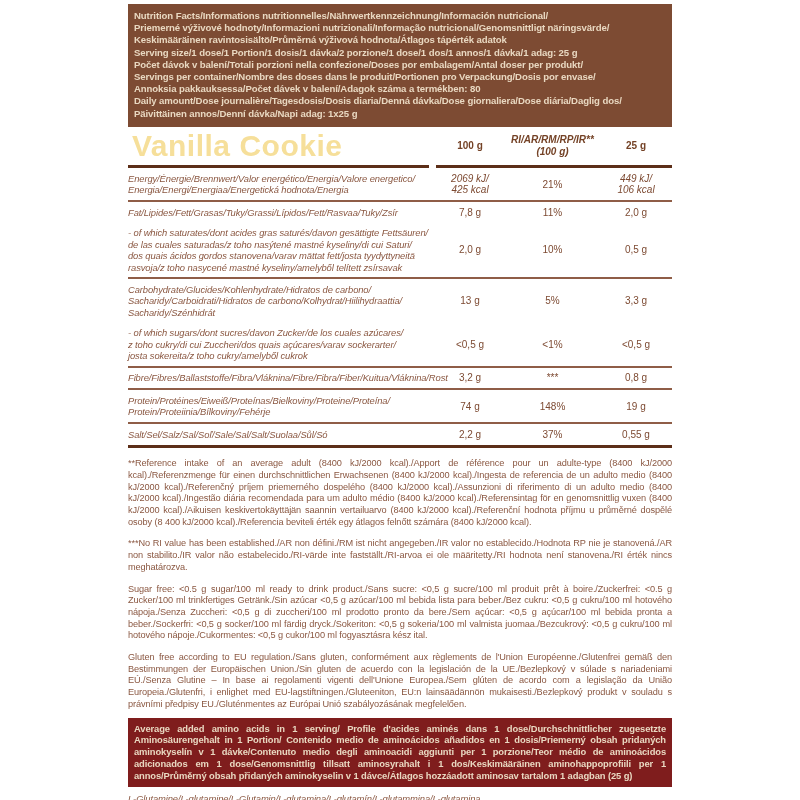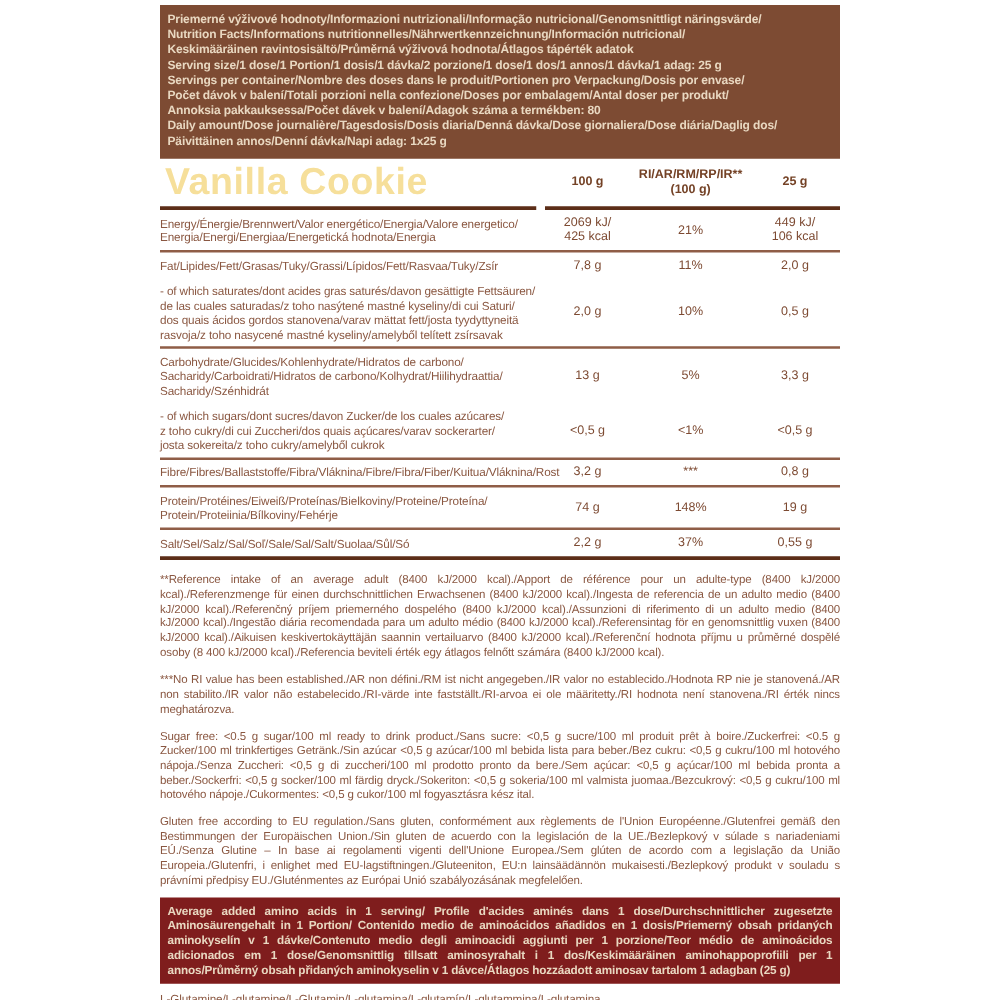--- a/index.html
+++ b/index.html
@@ -1,20 +1,20 @@
 <!DOCTYPE html>
 <html><head>
 <meta charset="utf-8">
 <style>
   * { margin:0; padding:0; box-sizing:border-box; }
   html,body { background:#ffffff; }
   body { width:800px; height:800px; font-family:"Liberation Sans", sans-serif; }
   .sheet { position:relative; width:800px; height:800px; background:#ffffff; overflow:hidden; }
   .content { position:absolute; left:128px; top:4px; width:544px; }
-  .pre { white-space:pre-line; }
+  .pre { white-space:pre-line;font-style:italic; }
 
   .header-block {
     background:#7d4b33; color:#e9d8c1;
     font-size:9.6px; line-height:12.2px; font-weight:bold;
     padding:6px 6px 7px 6px; letter-spacing:-0.1px;
   }
 
   .title-row { display:grid; grid-template-columns:307px 70px 95px 72px; align-items:center; height:38px; }
   .product-title { color:#f6df9a; font-size:30px; font-weight:bold; letter-spacing:0.5px; padding-left:4px; }
   .col-head { text-align:center; font-size:10px; font-weight:bold; color:#744226; line-height:11.5px; }
@@ -40,26 +40,26 @@
   .amino-row .lab { font-size:9.4px; line-height:11.4px; color:#8a5741; letter-spacing:-0.1px; }
   .amino-row .val { padding-right:12px; font-size:10px; color:#7d4a32; }
 </style>
 </head>
 <body>
 
 <div class="sheet">
   <div class="content">
 
     <div class="header-block">
+      <div>Nutrition Facts/Informations nutritionnelles/Nährwertkennzeichnung/Información nutricional/</div>
       <div>Priemerné výživové hodnoty/Informazioni nutrizionali/Informação nutricional/Genomsnittligt näringsvärde/</div>
-      <div>Nutrition Facts/Informations nutritionnelles/Nährwertkennzeichnung/Información nutricional/</div>
       <div>Keskimääräinen ravintosisältö/Průměrná výživová hodnota/Átlagos tápérték adatok</div>
       <div>Serving size/1 dose/1 Portion/1 dosis/1 dávka/2 porzione/1 dose/1 dos/1 annos/1 dávka/1 adag: 25 g</div>
+      <div>Počet dávok v balení/Totali porzioni nella confezione/Doses por embalagem/Antal doser per produkt/</div>
       <div>Servings per container/Nombre des doses dans le produit/Portionen pro Verpackung/Dosis por envase/</div>
-      <div>Počet dávok v balení/Totali porzioni nella confezione/Doses por embalagem/Antal doser per produkt/</div>
       <div>Annoksia pakkauksessa/Počet dávek v balení/Adagok száma a termékben: 80</div>
       <div>Daily amount/Dose journalière/Tagesdosis/Dosis diaria/Denná dávka/Dose giornaliera/Dose diária/Daglig dos/</div>
       <div>Päivittäinen annos/Denní dávka/Napi adag: 1x25 g</div>
     </div>
 
     <div class="title-row">
       <div class="product-title">Vanilla Cookie</div>
       <div class="col-head">100 g</div>
       <div class="col-head pre">RI/AR/RM/RP/IR**
 (100 g)</div>

